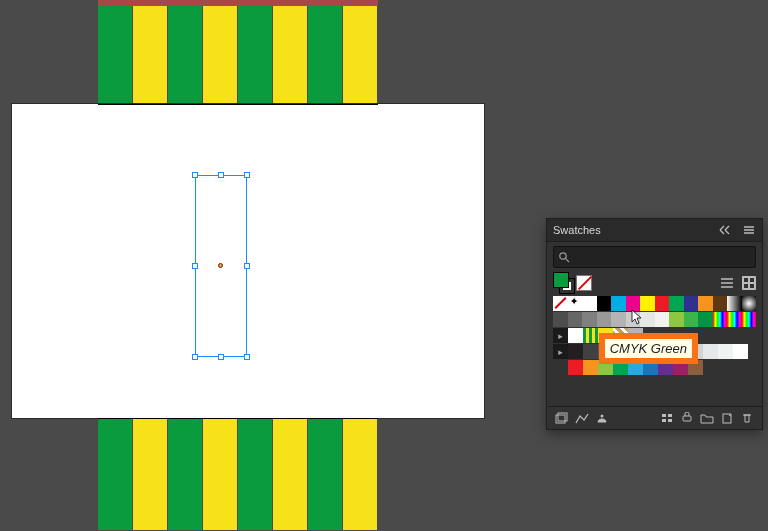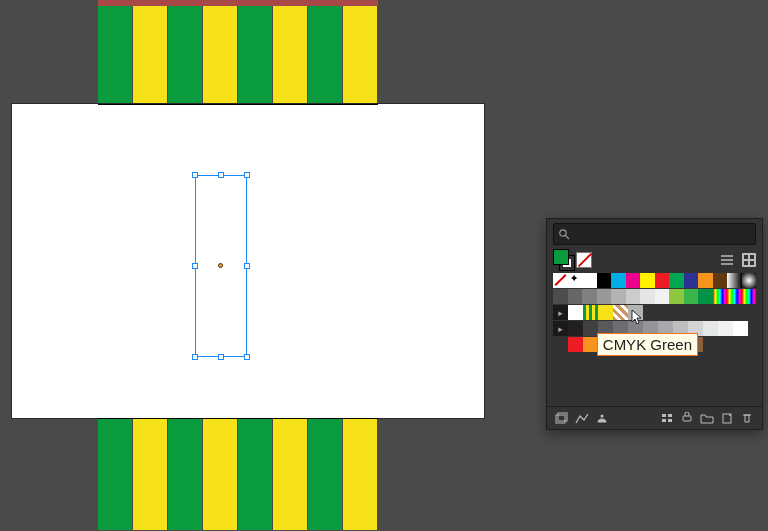--- a/index.html
+++ b/index.html
@@ -120,23 +120,24 @@
   .thumb{width:15px;height:15px;}
   .panel-footer{
     height:22px;border-top:1px solid #1e1e1e;
     display:flex;align-items:center;gap:6px;padding:0 8px;
     color:#bcbcbc;
   }
   .panel-footer .ftr{flex:0 0 auto;}
   .spacer{flex:1;}
   
   .tooltip{
-    position:absolute;background:#fffde7;color:#222;font-size:15px;
-    padding:2px 5px;border:1px solid #f97316;white-space:nowrap;
+    position:absolute;background:#fffde7;color:#222;font-size:13px;
+    padding:2px 5px;border:6px solid #f97316;white-space:nowrap;
     pointer-events:none;
+    font-style:italic;
   }
   
   .cursor{
     position:absolute;width:14px;height:16px;pointer-events:none;
   }
 </style>
 </head>
 <body>
 
 <div class="top-strip"></div>
@@ -162,20 +163,35 @@
   <div class="handle" style="right:-4px;top:-4px"></div>
   <div class="handle" style="left:-4px;top:87px"></div>
   <div class="cp" style="left:22px;top:87px"></div>
   <div class="handle" style="right:-4px;top:87px"></div>
   <div class="handle" style="left:-4px;bottom:-4px"></div>
   <div class="handle" style="left:22px;bottom:-4px"></div>
   <div class="handle" style="right:-4px;bottom:-4px"></div>
 </div>
 
 <div class="panel">
+  <div class="panel-tabbar">
+    <span class="panel-tab">Swatches</span>
+    <span class="panel-tabbar-right">
+      <span class="iconbtn">
+        <svg width="12" height="10" viewBox="0 0 12 10">
+            <path d="M1 5 L5 1 M1 5 L5 9 M6 5 L10 1 M6 5 L10 9" stroke="#bcbcbc" stroke-width="1.3" fill="none"></path>
+          </svg>
+      </span>
+      <span class="iconbtn">
+        <svg width="12" height="10" viewBox="0 0 12 10">
+            <path d="M1 2 H11 M1 5 H11 M1 8 H11" stroke="#bcbcbc" stroke-width="1.4"></path>
+          </svg>
+      </span>
+    </span>
+  </div>
 
   <div class="search-row">
     <svg width="12" height="12" viewBox="0 0 12 12">
         <circle cx="5" cy="5" r="3.2" stroke="#999" stroke-width="1.2" fill="none"></circle>
         <line x1="7.6" y1="7.6" x2="11" y2="11" stroke="#999" stroke-width="1.2"></line>
       </svg>
     <input class="search-input" placeholder="" style="">
   </div>
 
   <div class="current-row">

